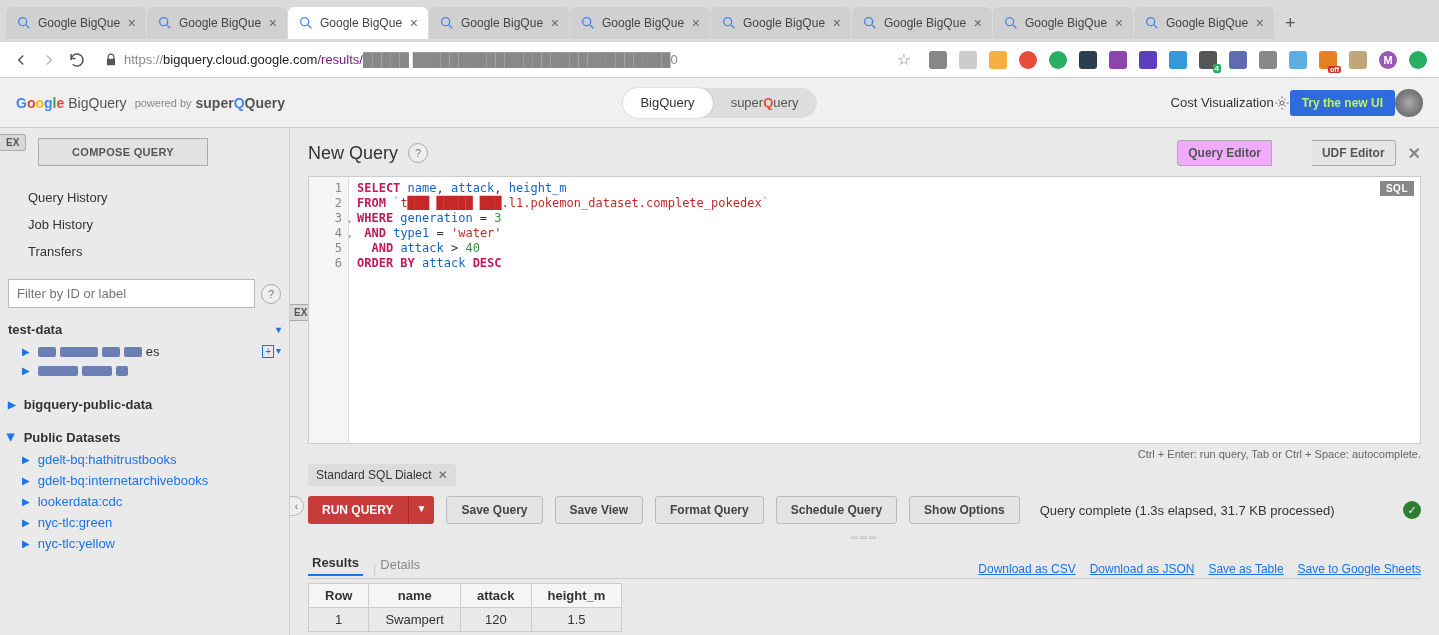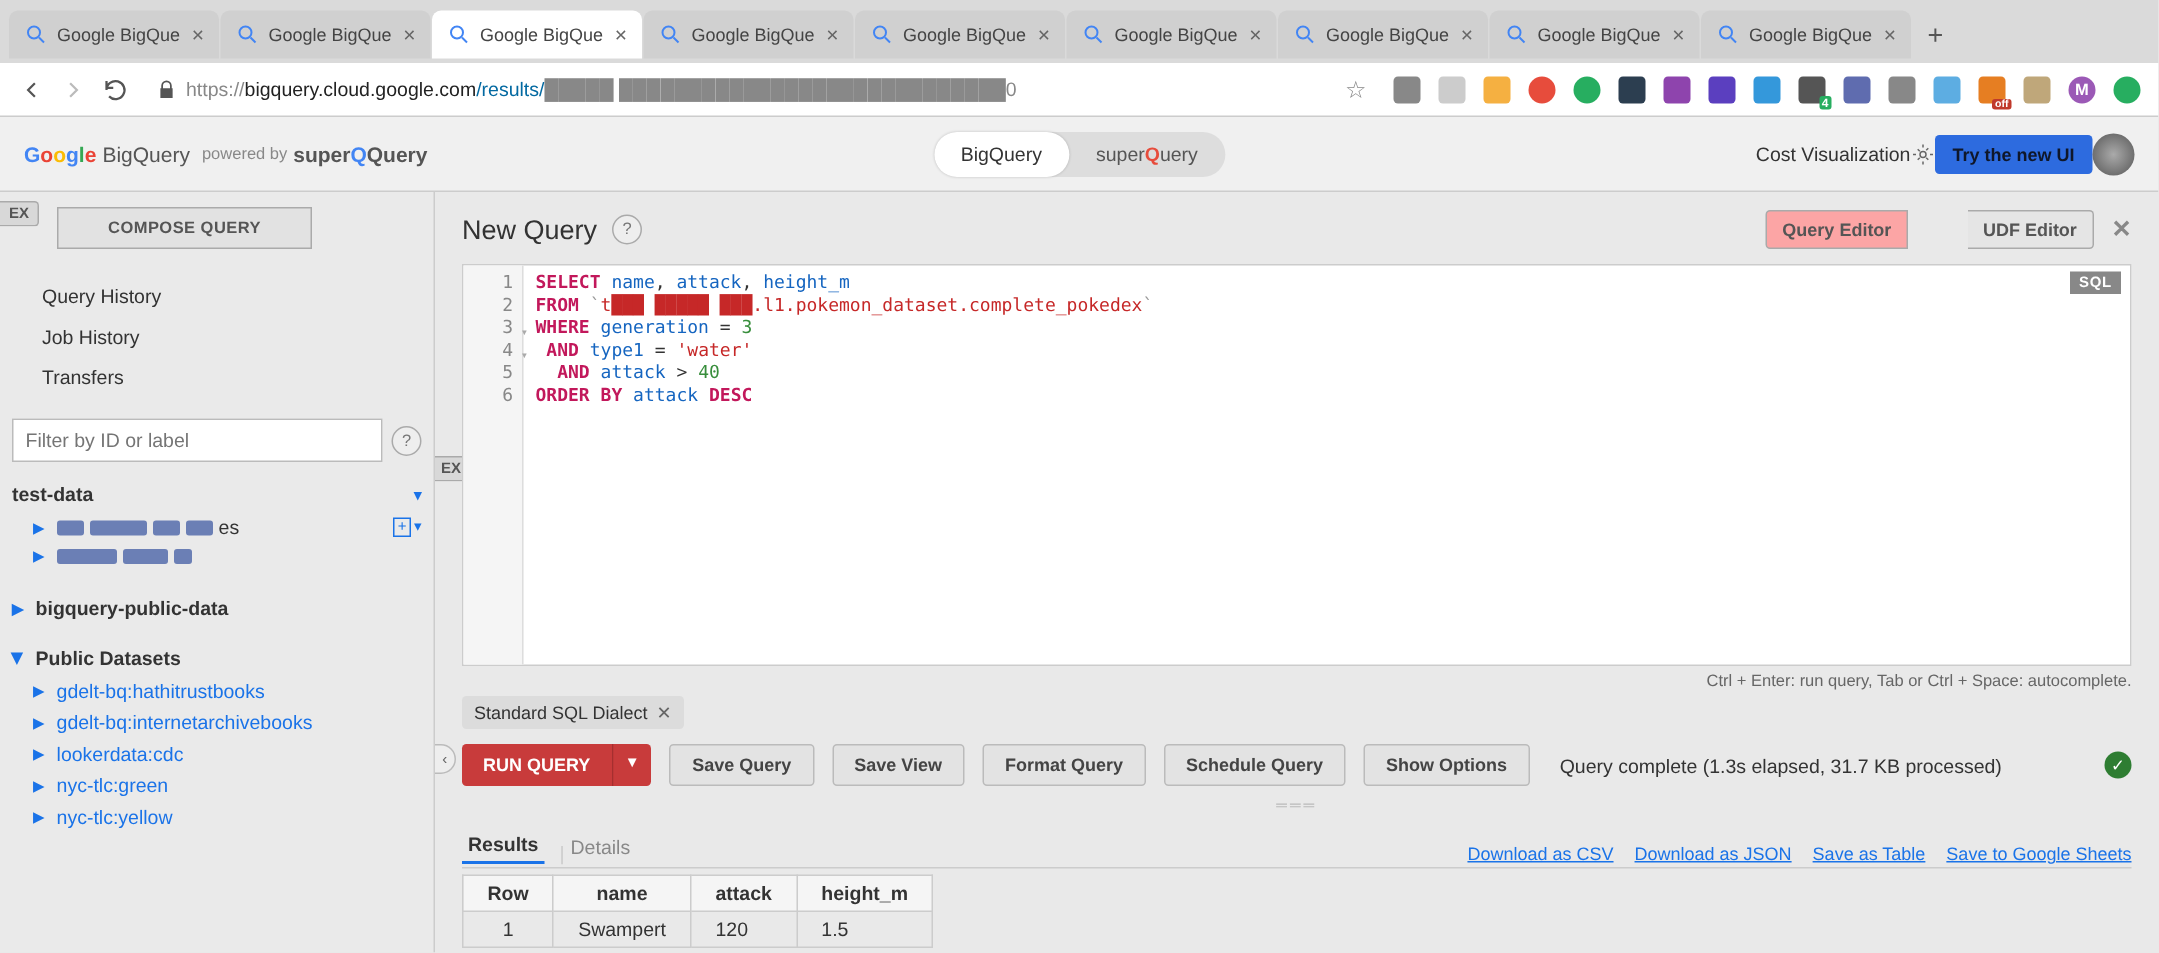--- a/index.html
+++ b/index.html
@@ -27,21 +27,21 @@
   .app-header { display: flex; align-items: center; height: 50px; background: #f0f0f0; border-bottom: 1px solid #ccc; padding: 0 16px; position: relative; }
   .logo-area { display: flex; align-items: center; gap: 4px; font-size: 14px; }
   .google-logo { font-weight: bold; }
   .gb { color:#4285f4; } .gr { color:#ea4335; } .gy { color:#fbbc05; } .gg { color:#34a853; }
   .powered { color: #888; font-size: 11px; margin-left: 4px; }
   .center-toggle { position: absolute; left: 50%; transform: translateX(-50%); display: flex; background: #ddd; border-radius: 16px; height: 30px; }
   .toggle-btn { padding: 0 18px; display: flex; align-items: center; font-size: 13px; border-radius: 16px; cursor: pointer; }
   .toggle-btn.active { background: #fff; box-shadow: 0 0 2px rgba(0,0,0,.2); }
   .header-right { margin-left: auto; display: flex; align-items: center; }
   .gear-icon { width: 16px; height: 16px; }
-  .try-btn { background: #2d6bdf; color: #0f172a; padding: 6px 12px; border-radius: 3px; font-size: 12px; font-weight: bold; cursor: pointer; }
+  .try-btn { background: #2d6bdf; color: #bef264; padding: 6px 12px; border-radius: 3px; font-size: 12px; font-weight: bold; cursor: pointer; }
   .avatar { width: 28px; height: 28px; border-radius: 50%; background: #666; }
   
   
   .main { display: flex; height: 507px; }
   .sidebar { width: 290px; background: #eaeaea; border-right: 1px solid #ccc; padding: 10px 8px; position: relative; }
   .ex-badge { position: absolute; left: 0; top: 6px; background: #d8d8d8; border: 1px solid #aaa; border-left: none; padding: 2px 6px; font-size: 10px; font-weight: bold; color: #555; border-radius: 0 3px 3px 0; }
   .compose-btn { margin-left: 30px; width: 170px; text-align: center; padding: 7px 0; border: 1px solid #aaa; background: #e2e2e2; font-size: 11px; font-weight: bold; color: #555; letter-spacing: 0.3px; cursor: pointer; }
   .sidebar-links { margin-top: 18px; padding-left: 20px; }
   .sidebar-link { display: block; padding: 6px 0; font-size: 13px; color: #333; cursor: pointer; }
   .filter-row { display: flex; gap: 6px; margin: 14px 0 10px 0; align-items: center; }
@@ -57,21 +57,21 @@
   .pd-link { color: #1a73e8; }
   
   
   .content { flex: 1; padding: 12px 18px; position: relative; overflow-y: auto; }
   .ex-badge2 { position: absolute; left: 0; top: 176px; background: #d8d8d8; border: 1px solid #aaa; border-left: none; padding: 2px 4px; font-size: 10px; font-weight: bold; color: #555; border-radius: 0 3px 3px 0; }
   .collapse-handle { position:absolute; left:0; top:368px; width:14px; height:20px; background:#eee; border:1px solid #bbb; border-left:none; border-radius:0 10px 10px 0; display:flex; align-items:center; justify-content:center; font-size:10px; color:#666; cursor:pointer;}
   .content-header { display: flex; align-items: center; gap: 10px; margin-bottom: 10px; }
   .new-query-title { font-size: 18px; color: #333; }
   .header-right-btns { margin-left: auto; display: flex; gap: 0; align-items: center; }
   .pill-btn { border: 1px solid #aaa; background: #e5e5e5; padding: 5px 10px; font-size: 12px; font-weight: bold; color: #555; cursor: pointer; }
-  .pill-btn.active { background: #fca5a5; }
+  .pill-btn.active { background: #f0abfc; }
   .pill-btn.first { border-radius: 3px 0 0 3px; }
   .pill-btn.last { border-radius: 0 3px 3px 0; border-left: none; margin-left: 40px; }
   .close-x { margin-left: 12px; font-size: 16px; color: #888; font-weight: bold; cursor: pointer; }
   
   
   .editor-wrap { border: 1px solid #ccc; background: #fff; position: relative; height: 268px; display: flex; }
   .gutter { width: 40px; background: #f5f5f5; border-right: 1px solid #ddd; padding: 4px 0; text-align: right; font-family: monospace; font-size: 12px; color: #888; }
   .gutter div { padding: 0 6px; line-height: 15px; height:15px; position:relative;}
   .fold { position:absolute; right:-4px; top:3px; font-size:8px; color:#aaa;}
   .code { flex: 1; padding: 4px 8px; font-family: monospace; font-size: 12px; line-height: 15px; white-space: pre; }
@@ -92,21 +92,21 @@
   
   .drag-handle { text-align:center; color:#bbb; font-size:10px; letter-spacing:2px; margin:2px 0;}
   
   .results-header { display: flex; align-items: flex-end; border-bottom: 1px solid #ccc; padding-bottom: 2px; margin-top: 8px; }
   .tab-link { font-size: 13px; padding: 4px 4px; margin-right: 10px; color: #888; cursor: pointer; }
   .tab-link.active { color: #333; font-weight: bold; border-bottom: 2px solid #1a73e8; }
   .dl-links { margin-left: auto; display: flex; gap: 14px; }
   .dl-link { font-size: 12px; color: #1a73e8; text-decoration: underline; cursor: pointer; }
   
   .results-table { border-collapse: collapse; margin-top: 4px; width: auto; font-size: 13px; }
-  .results-table th, .results-table td { border: 1px solid #ccc; padding: 4px 16px; text-align: left; }
+  .results-table th, .results-table td { border: 1px solid #ccc; padding: 4px 16px; text-align: center; }
   .results-table th { background: #f5f5f5; font-weight: bold; text-align: center; }
   .results-table td.num-cell, .results-table th.num-cell { text-align:center;}
 </style>
 </head>
 <body>
 
 <div class="tab-strip">
 
   <div id="tabs-container" style="display:contents"><div class="browser-tab">
         <svg class="tab-icon" viewBox="0 0 24 24" fill="none" stroke="#4285f4" stroke-width="2">
@@ -188,21 +188,21 @@
   </div>
   <div class="nav-icon">
     <svg viewBox="0 0 24 24" width="18" height="18" fill="none" stroke="#555" stroke-width="2">
         <path d="M4 12a8 8 0 1 1 2.3 5.7M4 4v6h6"></path>
       </svg>
   </div>
   <div class="url-bar">
     <svg class="lock-icon" viewBox="0 0 24 24" fill="#555">
         <path d="M6 10V7a6 6 0 1 1 12 0v3h1v11H5V10h1zm2 0h8V7a4 4 0 1 0-8 0v3z"></path>
       </svg>
-    <span><span style="color:#888">https://</span><span style="color:#222">bigquery.cloud.google.com</span><span style="color:#0369a1">/results/</span><span style="color:#888">█████ ████████████████████████████0</span></span>
+    <span><span style="color:#888">https://</span><span style="color:#222">bigquery.cloud.google.com</span><span style="color:#701a75">/results/</span><span style="color:#888">█████ ████████████████████████████0</span></span>
     <span style="margin-left:auto; color:#888; font-size:16px;">☆</span>
   </div>
   <div class="ext-icons">
     <div class="ext-icon" style="background:#888"></div>
     <div class="ext-icon" style="background:#ccc"></div>
     <div class="ext-icon" style="background:#f5b041"></div>
     <div class="ext-icon" style="background:#e74c3c;border-radius:50%"></div>
     <div class="ext-icon" style="background:#27ae60;border-radius:50%"></div>
     <div class="ext-icon" style="background:#2c3e50"></div>
     <div class="ext-icon" style="background:#8e44ad"></div>

